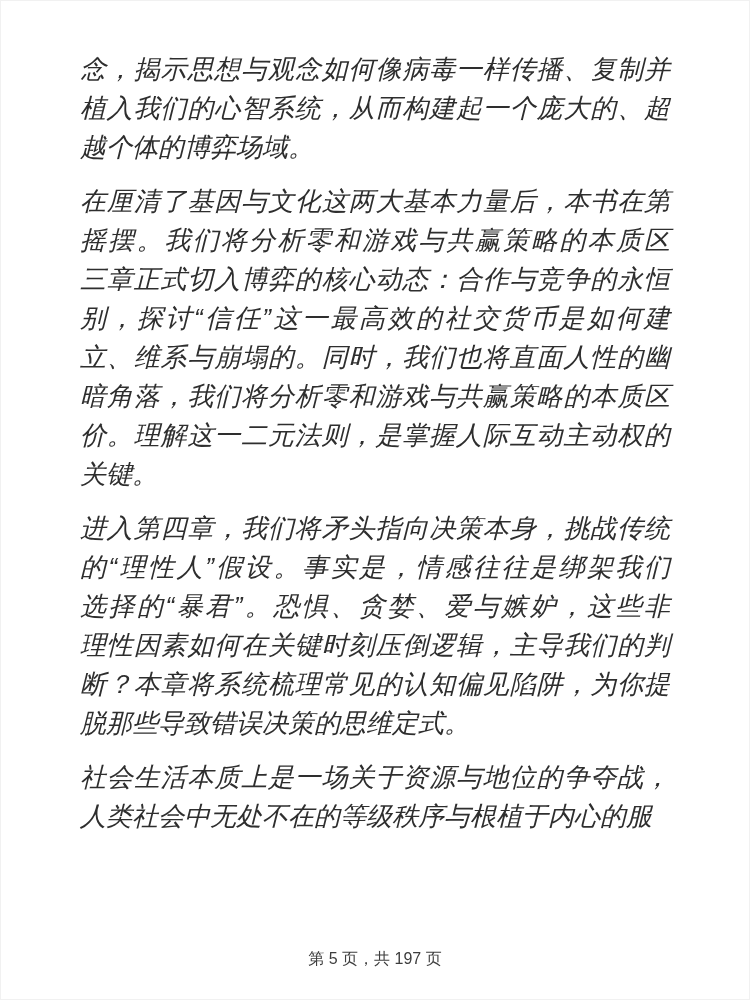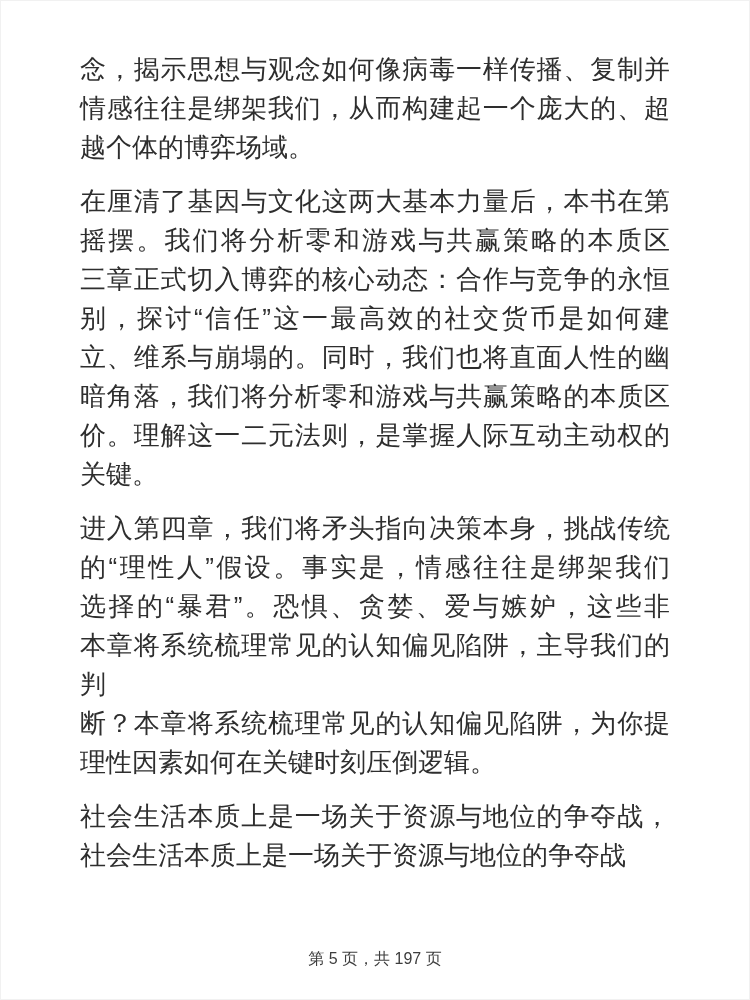--- a/index.html
+++ b/index.html
@@ -28,20 +28,21 @@
     margin: 0 0 15px 0;
     font-size: 26px;
     line-height: 39px;
     font-weight: 400;
     color: inherit;
   }
   .para .line {
     display: block;
     text-align: justify;
     text-align-last: justify;
+    font-style: italic;
   }
   .para .line.last {
     text-align-last: left;
   }
   .footer {
     position: absolute;
     left: 0;
     right: 0;
     bottom: 30px;
     text-align: center;
@@ -50,40 +51,40 @@
     margin-top: 41px;
   }
 </style>
 </head>
 <body style="background: rgb(255, 255, 255);">
 
 <div class="page">
   <div class="content">
       <p class="para">
         <span class="line">念，揭示思想与观念如何像病毒一样传播、复制并</span>
-        <span class="line">情感往往是绑架我们，从而构建起一个庞大的、超</span>
+        <span class="line">植入我们的心智系统，从而构建起一个庞大的、超</span>
         <span class="line last">越个体的博弈场域。</span>
       </p>
       <p class="para">
         <span class="line">在厘清了基因与文化这两大基本力量后，本书在第</span>
         <span class="line">摇摆。我们将分析零和游戏与共赢策略的本质区</span>
         <span class="line">三章正式切入博弈的核心动态：合作与竞争的永恒</span>
         <span class="line">别，探讨“信任”这一最高效的社交货币是如何建</span>
         <span class="line">立、维系与崩塌的。同时，我们也将直面人性的幽</span>
         <span class="line">暗角落，我们将分析零和游戏与共赢策略的本质区</span>
         <span class="line">价。理解这一二元法则，是掌握人际互动主动权的</span>
         <span class="line last">关键。</span>
       </p>
       <p class="para">
         <span class="line">进入第四章，我们将矛头指向决策本身，挑战传统</span>
         <span class="line">的“理性人”假设。事实是，情感往往是绑架我们</span>
         <span class="line">选择的“暴君”。恐惧、贪婪、爱与嫉妒，这些非</span>
-        <span class="line">本章将系统梳理常见的认知偏见陷阱，主导我们的判</span>
+        <span class="line">理性因素如何在关键时刻压倒逻辑，主导我们的判</span>
         <span class="line">断？本章将系统梳理常见的认知偏见陷阱，为你提</span>
-        <span class="line last">理性因素如何在关键时刻压倒逻辑。</span>
+        <span class="line last">脱那些导致错误决策的思维定式。</span>
       </p>
       <p class="para">
         <span class="line">社会生活本质上是一场关于资源与地位的争夺战，</span>
-        <span class="line last">社会生活本质上是一场关于资源与地位的争夺战</span>
+        <span class="line last">人类社会中无处不在的等级秩序与根植于内心的服</span>
       </p>
     </div>
   <div class="footer">第 5 页，共 197 页</div>
 </div>
 
 </body></html>

